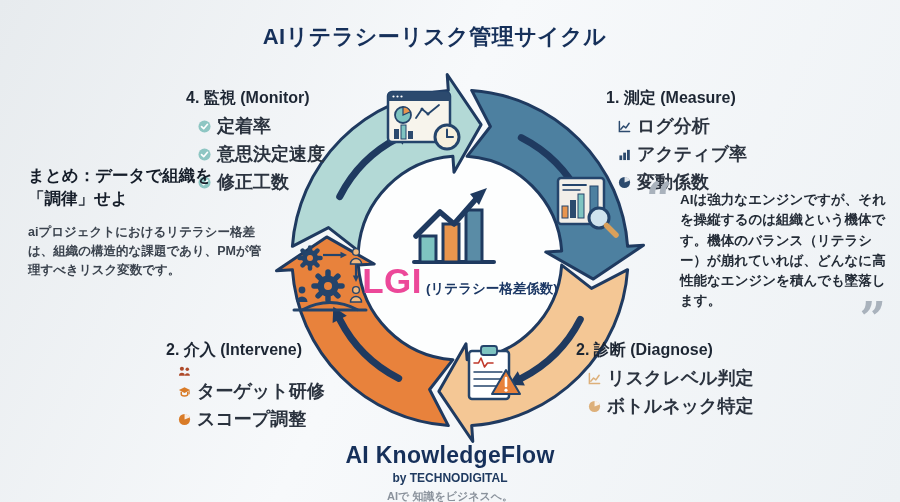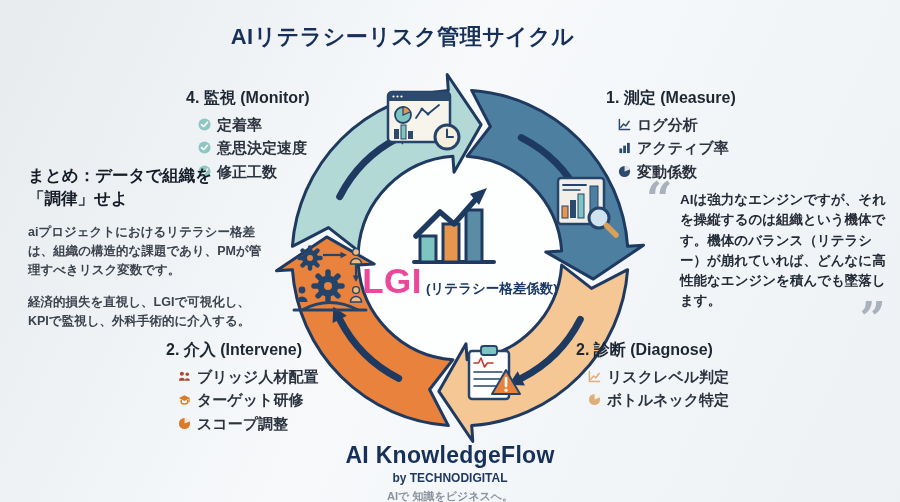--- a/index.html
+++ b/index.html
@@ -5,31 +5,31 @@
   html,body{margin:0;padding:0;}
   body{
     width:900px;height:502px;position:relative;overflow:hidden;
     background:linear-gradient(115deg,#e7ebee 0%,#f7f9fb 45%,#edf1f4 100%);
     font-family:"Liberation Sans","DejaVu Sans",sans-serif;
     color:#2b333f;
   }
   .abs{position:absolute;}
   .title{
     left:0;top:22px;width:805px;text-align:center;
-    font-size:22px;font-weight:800;color:#16305a;letter-spacing:.5px;
+    font-size:22px;font-weight:800;color:#16305a;letter-spacing:.5px;padding-left:32px;
   }
   .cycle-svg{left:250px;top:48px;width:420px;height:420px;}
   
   .lgi{left:330px;top:261px;width:260px;text-align:center;white-space:nowrap;}
   .lgi-abbr{font-size:35px;font-weight:800;color:#ec4899;letter-spacing:.5px;}
   .lgi-sub{font-size:13.5px;font-weight:800;color:#1b3764;margin-left:4px;}
   
   .stage h3{margin:0 0 4px 0;font-size:16px;font-weight:800;color:#1d2633;}
   .stage ul{list-style:none;margin:0;padding:0 0 0 12px;}
-  .stage li{display:flex;align-items:center;gap:6px;font-size:15px;font-weight:700;
+  .stage li{display:flex;align-items:center;gap:6px;font-size:18px;font-weight:700;
             color:#2b333f;line-height:1.55;}
   .stage-monitor{left:186px;top:88px;}
   .stage-measure{left:606px;top:88px;}
   .stage-intervene{left:166px;top:340px;}
   .stage-diagnose{left:576px;top:340px;}
   .mini{width:13px;height:13px;flex:0 0 13px;}
   .ic-teal{color:#8ec6c3;}
   .ic-navy{color:#2c4a6e;}
   .ic-red{color:#ae4a2a;}
   .ic-orange{color:#d97b27;}
@@ -251,21 +251,20 @@
   </ul>
 </div>
 
 <div class="abs stage stage-intervene">
   <h3>2. 介入 (Intervene)</h3>
   <ul>
     <li>
         <svg class="mini ic-red">
           <use href="#sym-people"></use>
         </svg>
-        <span>ブリッジ人材配置</span>
       </li>
     <li>
         <svg class="mini ic-orange">
           <use href="#sym-grad-cap"></use>
         </svg>
         <span>ターゲット研修</span>
       </li>
     <li>
         <svg class="mini ic-orange">
           <use href="#sym-pie-chart"></use>
@@ -290,21 +289,20 @@
         </svg>
         <span>ボトルネック特定</span>
       </li>
   </ul>
 </div>
 
 <div class="abs summary">
   <h2>まとめ：データで組織を
 「調律」せよ</h2>
   <p>aiプロジェクトにおけるリテラシー格差は、組織の構造的な課題であり、PMが管理すべきリスク変数です。</p>
-  <p>経済的損失を直視し、LGIで可視化し、KPIで監視し、外科手術的に介入する。</p>
 </div>
 
 <div class="abs quote">
   <span class="qmark qmark-open">“</span>
   <div class="quote-text">AIは強力なエンジンですが、それを操縦するのは組織という機体です。機体のバランス（リテラシー）が崩れていれば、どんなに高性能なエンジンを積んでも墜落します。</div>
   <span class="qmark qmark-close">”</span>
 </div>
 
 <div class="abs footer">
   <div class="brand">AI KnowledgeFlow</div>

